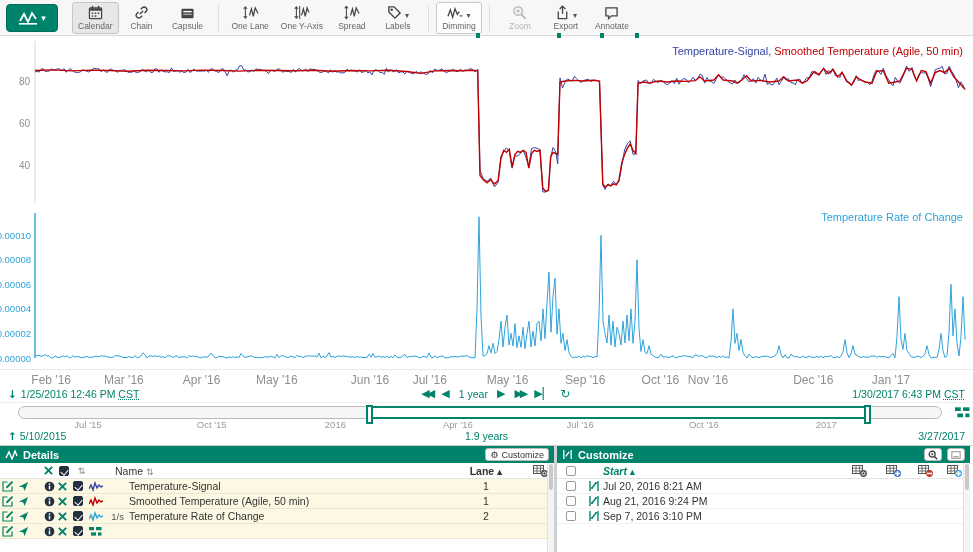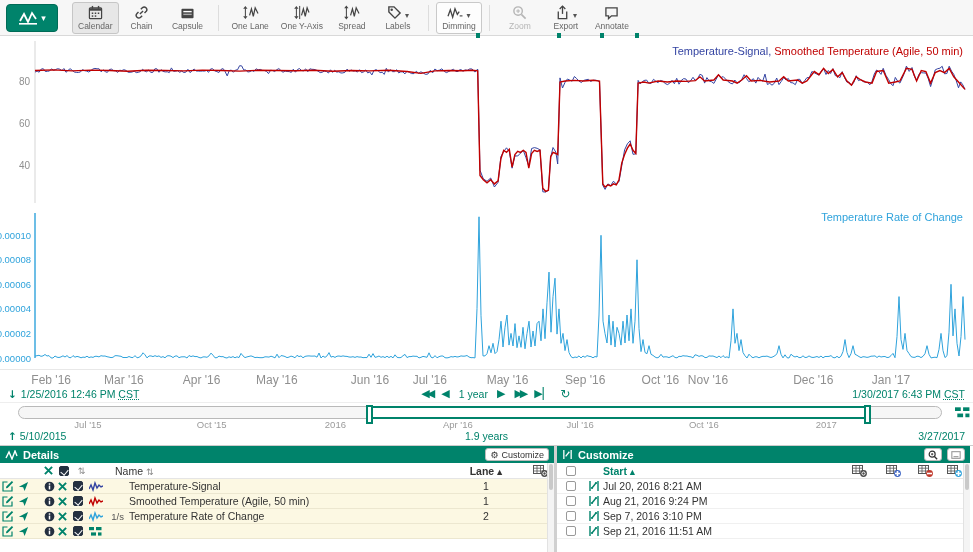--- a/index.html
+++ b/index.html
@@ -577,21 +577,21 @@
               <rect x="1" y="2" width="10" height="8" fill="none" stroke="#999" stroke-width="1.3"></rect>
               <path d="M3 8h6" stroke="#999" stroke-width="1.3"></path>
             </svg>
         </span>
       </div>
       <div class="colhead">
         <span class="c" style="width:28px;">
             <span class="cb"></span>
           </span>
         <span class="c" style="width:18px;"></span>
-        <span class="sort-active" style="font-weight:bold;"><span>Start</span>&nbsp;▴</span>
+        <span class="sort-active" style="font-weight:bold;font-style:italic;"><span>Start</span>&nbsp;▴</span>
         <span class="spacer" style="flex:1;"></span>
         <span class="c" style="width:30px;" id="cap-ic-gear">
             <svg width="15" height="12" viewBox="0 0 15 12">
               <rect x="0.5" y="0.5" width="10" height="8" fill="none" stroke="#555" stroke-width="1"></rect>
               <path d="M0.5 3.2h10M0.5 6h10M4 0.5v8M7.5 0.5v8" stroke="#555" stroke-width="0.8"></path>
               <circle cx="11.5" cy="8.5" r="3.4" fill="#4a4a4a"></circle>
               <circle cx="11.5" cy="8.5" r="1.6" fill="none" stroke="#fff" stroke-width="1"></circle>
             </svg>
           </span>
         <span class="c" style="width:38px;" id="cap-ic-blue">
@@ -663,36 +663,20 @@
                 <g stroke="#00836b" stroke-width="1.4" fill="none">
                   <path d="M2 1v10M10 1v10"></path>
                   <path d="M4 8L8 3"></path>
                 </g>
                 <circle cx="4" cy="8" r="1.1" fill="#00836b"></circle>
                 <circle cx="8" cy="3" r="1.1" fill="#00836b"></circle>
               </svg>
             </span>
             <span>Sep 7, 2016 3:10 PM</span>
           </div>
-          <div class="crow">
-            <span class="c" style="width:28px;">
-              <span class="cb"></span>
-            </span>
-            <span class="c" style="width:18px;">
-              <svg width="12" height="12" viewBox="0 0 12 12">
-                <g stroke="#00836b" stroke-width="1.4" fill="none">
-                  <path d="M2 1v10M10 1v10"></path>
-                  <path d="M4 8L8 3"></path>
-                </g>
-                <circle cx="4" cy="8" r="1.1" fill="#00836b"></circle>
-                <circle cx="8" cy="3" r="1.1" fill="#00836b"></circle>
-              </svg>
-            </span>
-            <span>Sep 21, 2016 11:51 AM</span>
-          </div>
         </div>
       <div class="vscroll">
           <div class="thumb"></div>
         </div>
     </div>
 
   </div>
 </div>
 
 </body></html>

